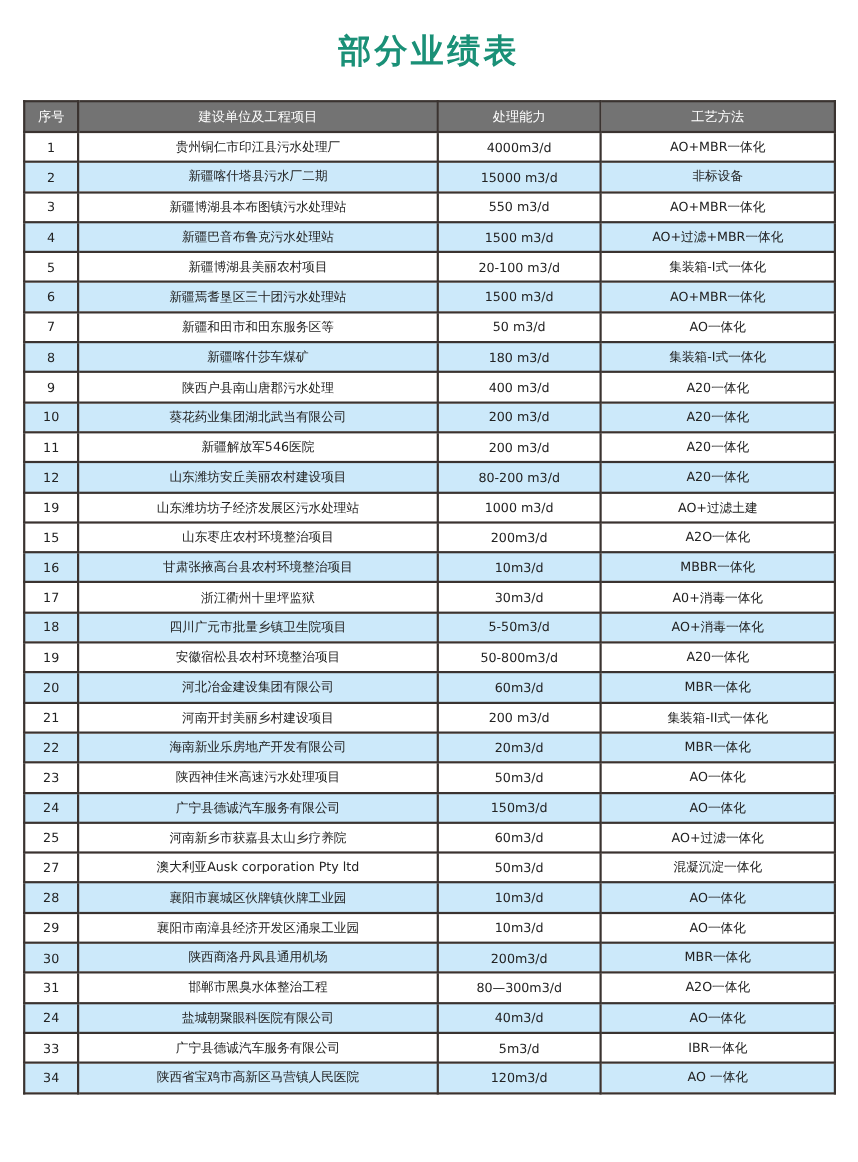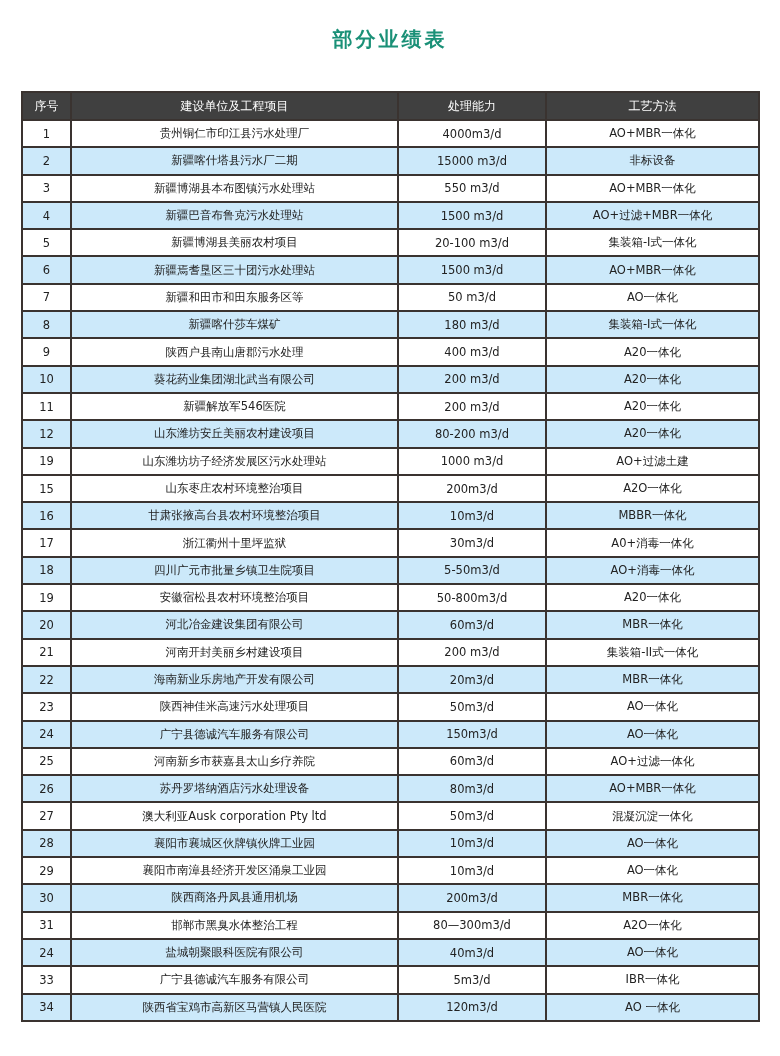--- a/index.html
+++ b/index.html
@@ -1,25 +1,25 @@
 <!DOCTYPE html>
 <html><head>
 <meta charset="utf-8">
 <style>
   html, body { margin: 0; padding: 0; background: #ffffff; }
   body { width: 780px; height: 1056px; position: relative; overflow: hidden;
          font-family: "DejaVu Sans", "Liberation Sans", sans-serif; }
   .title { position: absolute; top: 26px; left: 0; width: 780px; text-align: center;
            font-family: "DejaVu Serif", "Liberation Serif", serif; font-weight: bold;
-           font-size: 20px; letter-spacing: 3px; color: #1a9077; }
+           font-size: 30px; letter-spacing: 3px; color: #1a9077; }
   table.perf { position: absolute; left: 21px; top: 91px; width: 737px;
                border-collapse: collapse; table-layout: fixed; }
   table.perf th, table.perf td { border: 2px solid #3a3330; text-align: center;
                font-size: 11.5px; color: #222; padding: 0; white-space: nowrap; overflow: hidden; }
-  table.perf th { background: #404040; color: #ffffff; font-weight: normal; height: 26px; font-size: 12px; }
+  table.perf th { background: #737373; color: #ffffff; font-weight: normal; height: 26px; font-size: 12px; }
   table.perf td { height: 25.3px; }
   table.perf tr.alt td { background: #cce9fa; }
   table.perf tr.plain td { background: #ffffff; }
   col.c-no { width: 49px; }
   col.c-proj { width: 327px; }
   col.c-cap { width: 148px; }
   col.c-proc { width: 213px; }
 </style>
 </head>
 <body>
@@ -179,26 +179,20 @@
         <td>广宁县德诚汽车服务有限公司</td>
         <td>150m3/d</td>
         <td>AO一体化</td>
       </tr>
       <tr class="plain">
         <td>25</td>
         <td>河南新乡市获嘉县太山乡疗养院</td>
         <td>60m3/d</td>
         <td>AO+过滤一体化</td>
       </tr>
-      <tr class="alt">
-        <td>26</td>
-        <td>苏丹罗塔纳酒店污水处理设备</td>
-        <td>80m3/d</td>
-        <td>AO+MBR一体化</td>
-      </tr>
       <tr class="plain">
         <td>27</td>
         <td>澳大利亚Ausk corporation Pty ltd</td>
         <td>50m3/d</td>
         <td>混凝沉淀一体化</td>
       </tr>
       <tr class="alt">
         <td>28</td>
         <td>襄阳市襄城区伙牌镇伙牌工业园</td>
         <td>10m3/d</td>

